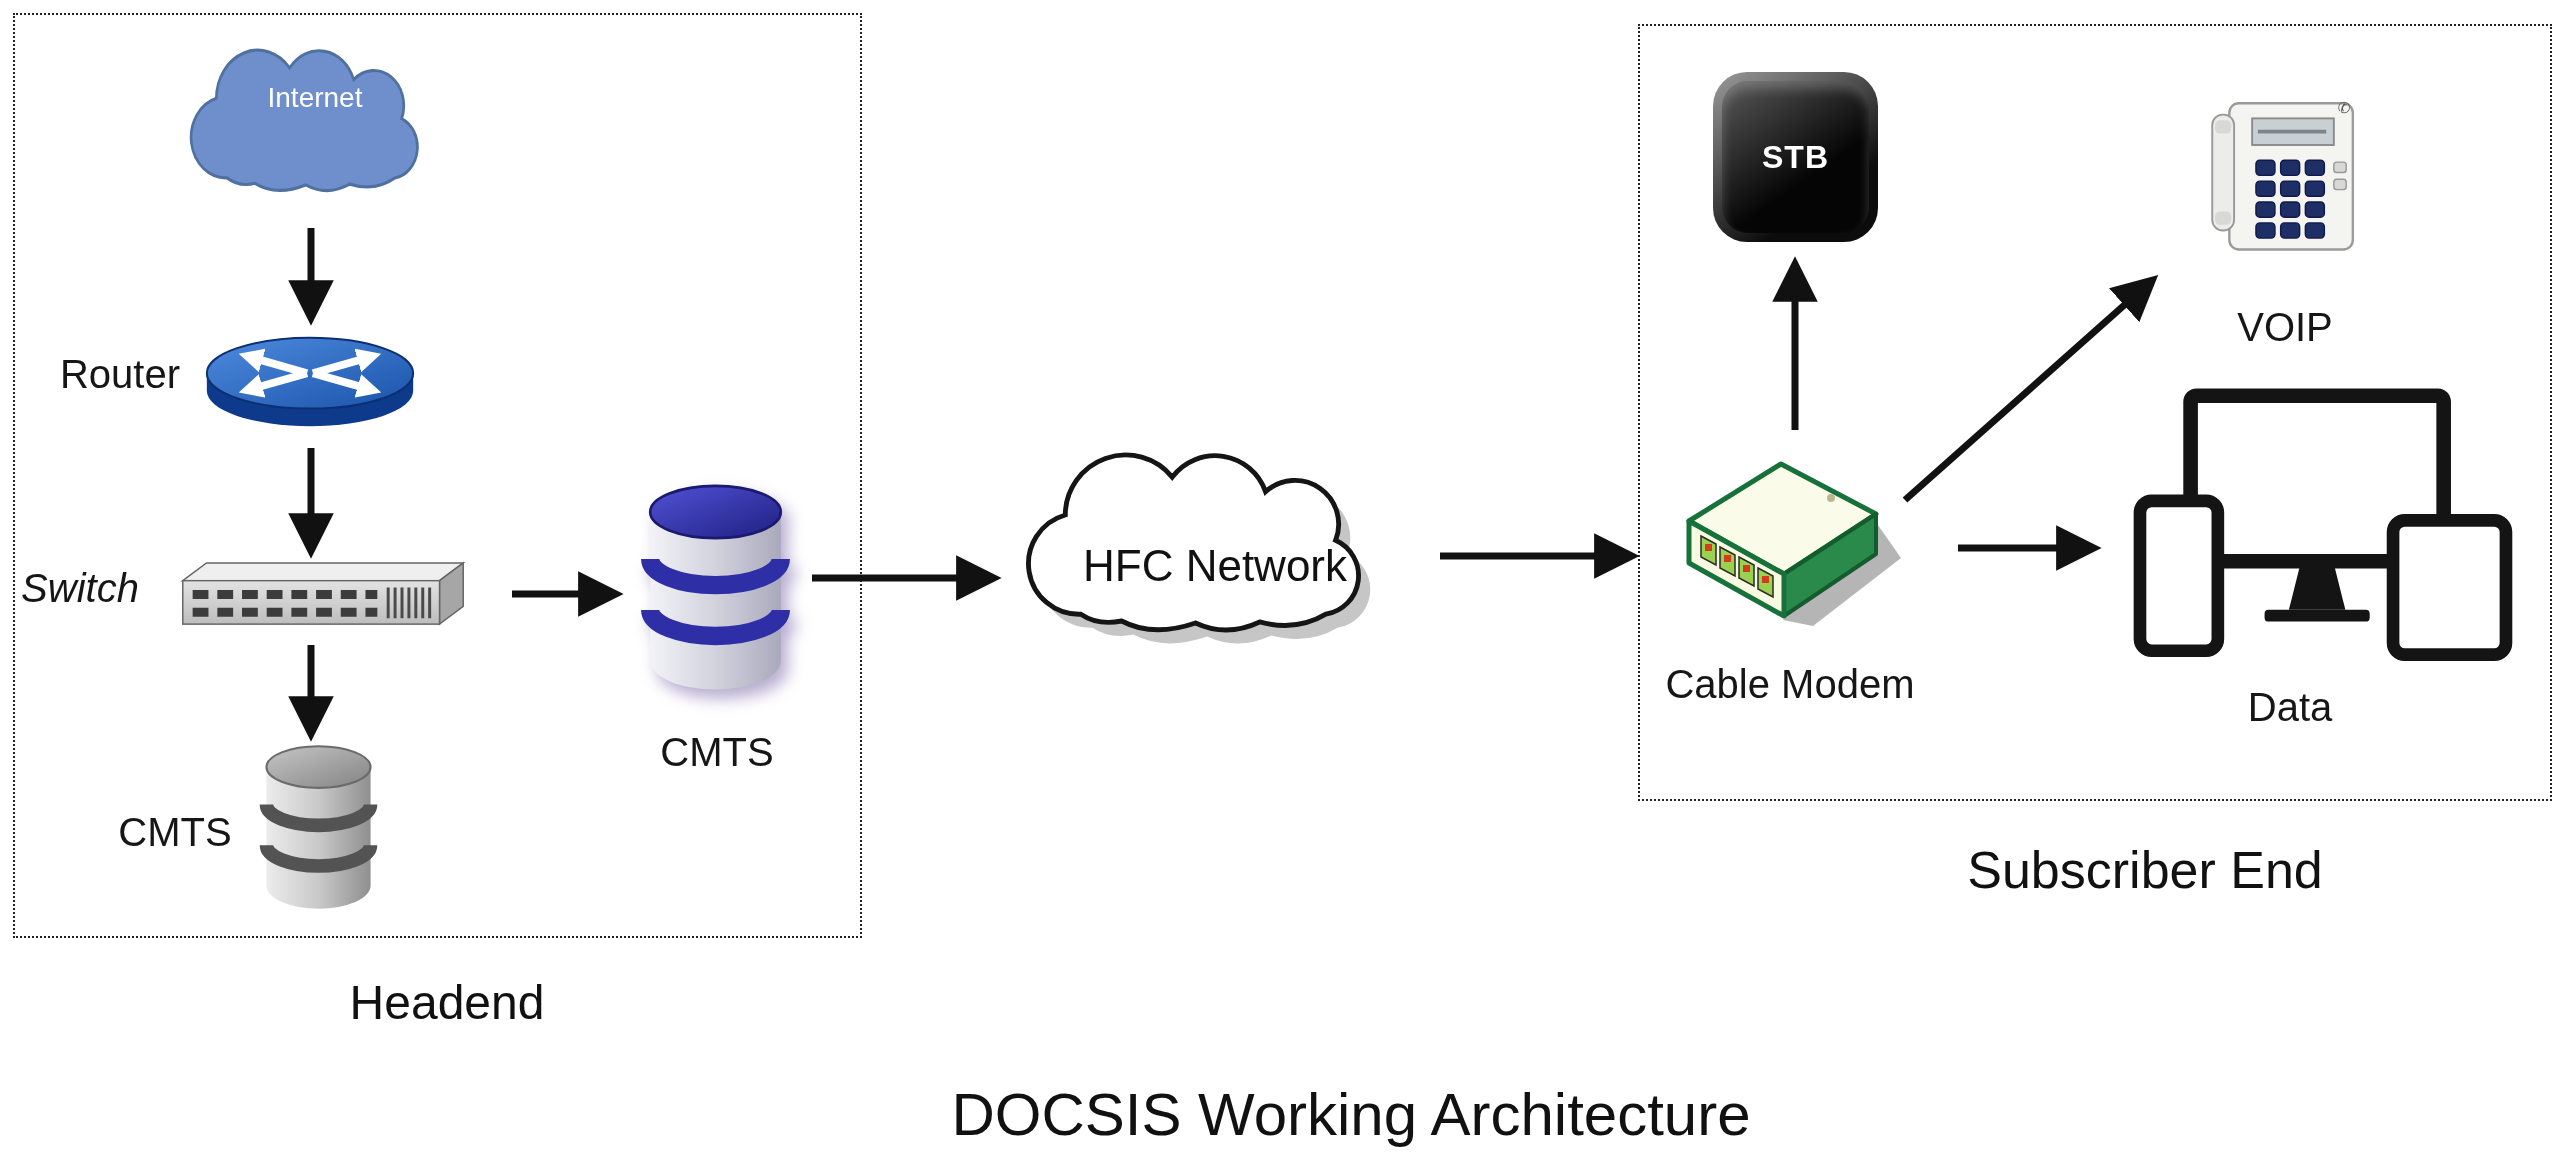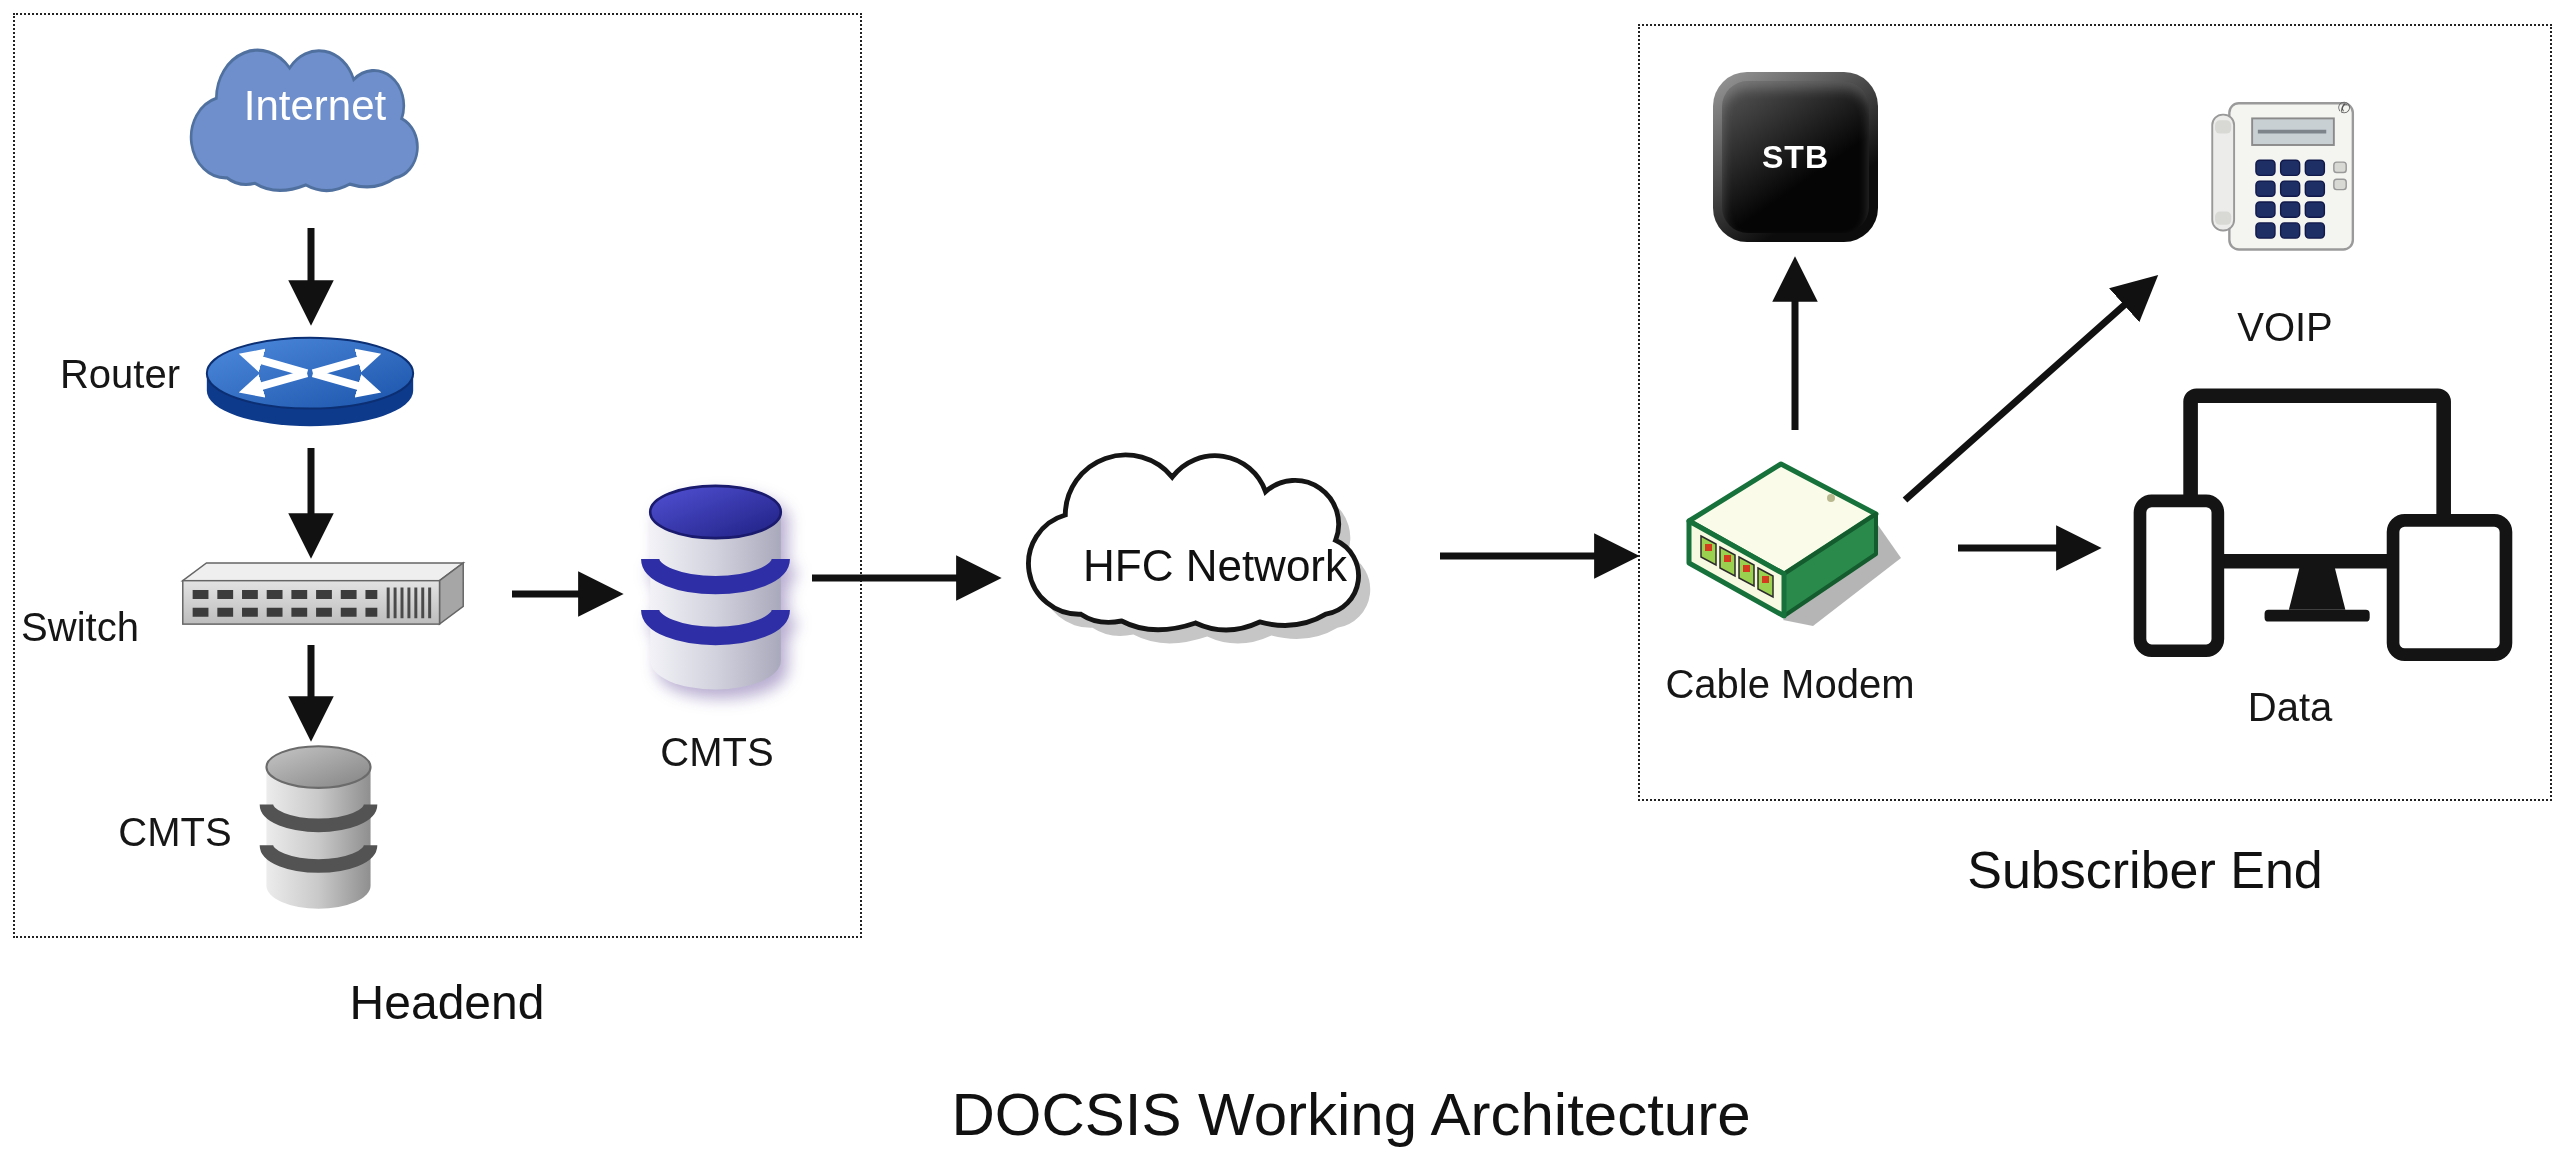--- a/index.html
+++ b/index.html
@@ -15,30 +15,30 @@
     position:absolute;font-size:40px;line-height:1.1;color:#161616;
     text-align:center;white-space:nowrap;
   }
   .group-label{position:absolute;font-size:50px;color:#111;text-align:center;white-space:nowrap;}
   .diagram-title{position:absolute;left:351px;top:1080px;width:2000px;text-align:center;
     font-size:60px;color:#111;}
   .arrows{position:absolute;left:0;top:0;width:2560px;height:1169px;}
 
   
   .internet-node{left:175px;top:25px;width:280px;height:200px;}
-  .internet-label{left:0;top:58px;width:280px;color:#ffffff;font-size:42px;}
+  .internet-label{left:0;top:58px;width:280px;color:#ffffff;font-size:28px;}
   
   .hfc-node{left:1005px;top:420px;width:420px;height:262px;}
   .hfc-label{left:0;top:122px;width:420px;font-size:44px;color:#111;}
   
   .router-node{left:197px;top:322px;width:226px;height:123px;}
   .router-label{left:20px;top:352px;width:160px;text-align:right;}
   
   .switch-node{left:174px;top:555px;width:298px;height:79px;}
-  .switch-label{left:5px;top:605px;width:150px;}
+  .switch-label{left:5px;top:566px;width:150px;font-style:italic;}
   
   .dhcp-node{left:256px;top:740px;width:125px;height:177px;}
   .dhcp-label{left:80px;top:810px;width:190px;}
   
   .cmts-node{left:637px;top:478px;width:157px;height:222px;}
   .cmts-svg{filter:drop-shadow(7px 9px 8px rgba(95,70,150,.45));}
   .cmts-label{left:617px;top:730px;width:200px;}
   
   .stb-node{left:1713px;top:72px;width:165px;height:170px;border-radius:34px;
     background:linear-gradient(145deg,#9b9b9b,#0c0c0c 72%);padding:0;box-sizing:border-box;}

